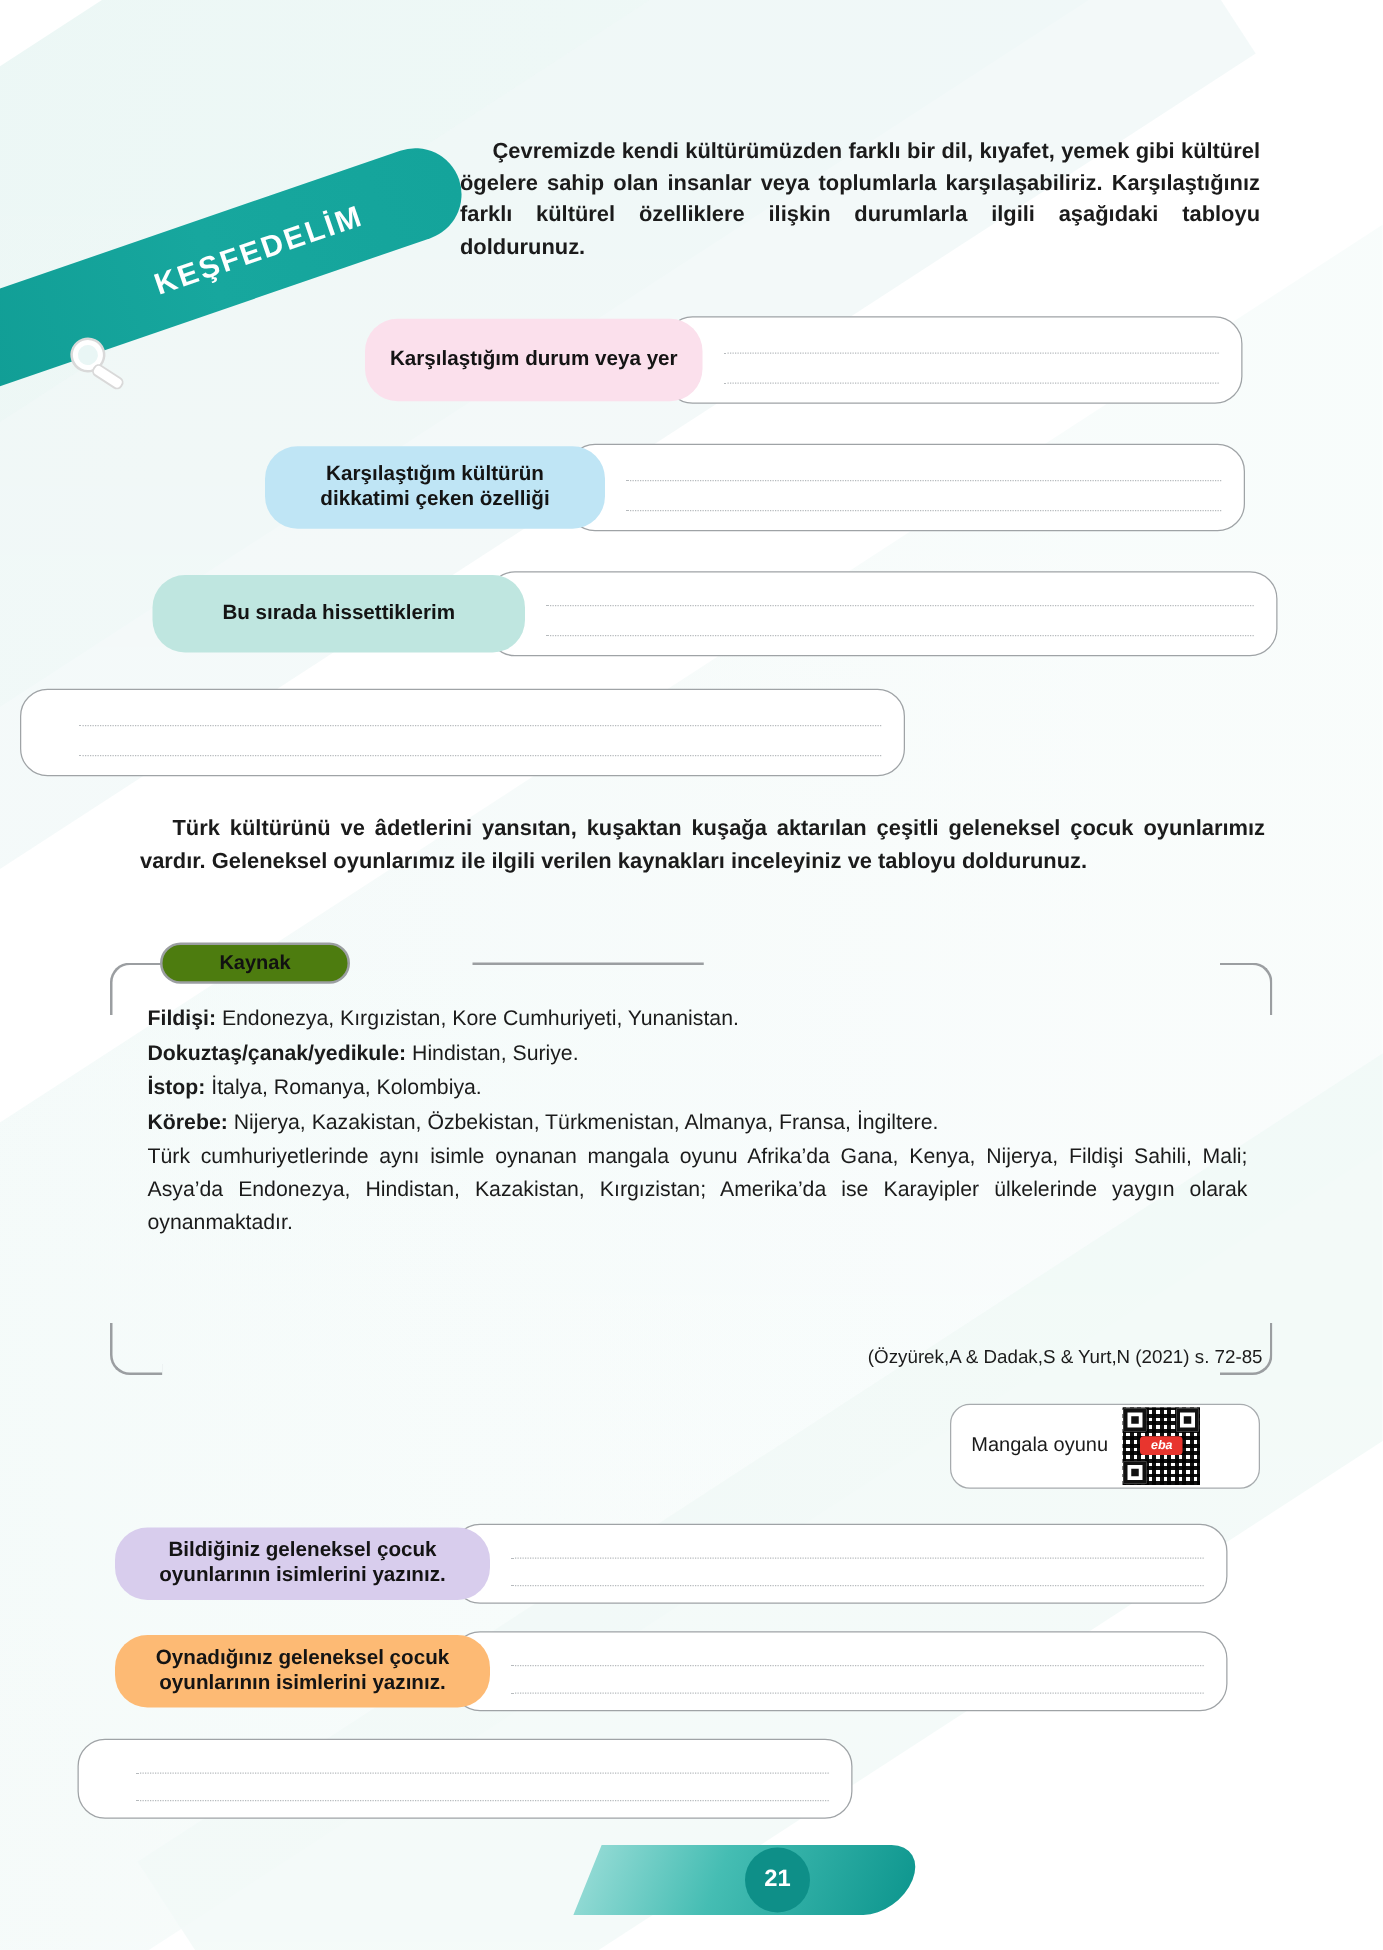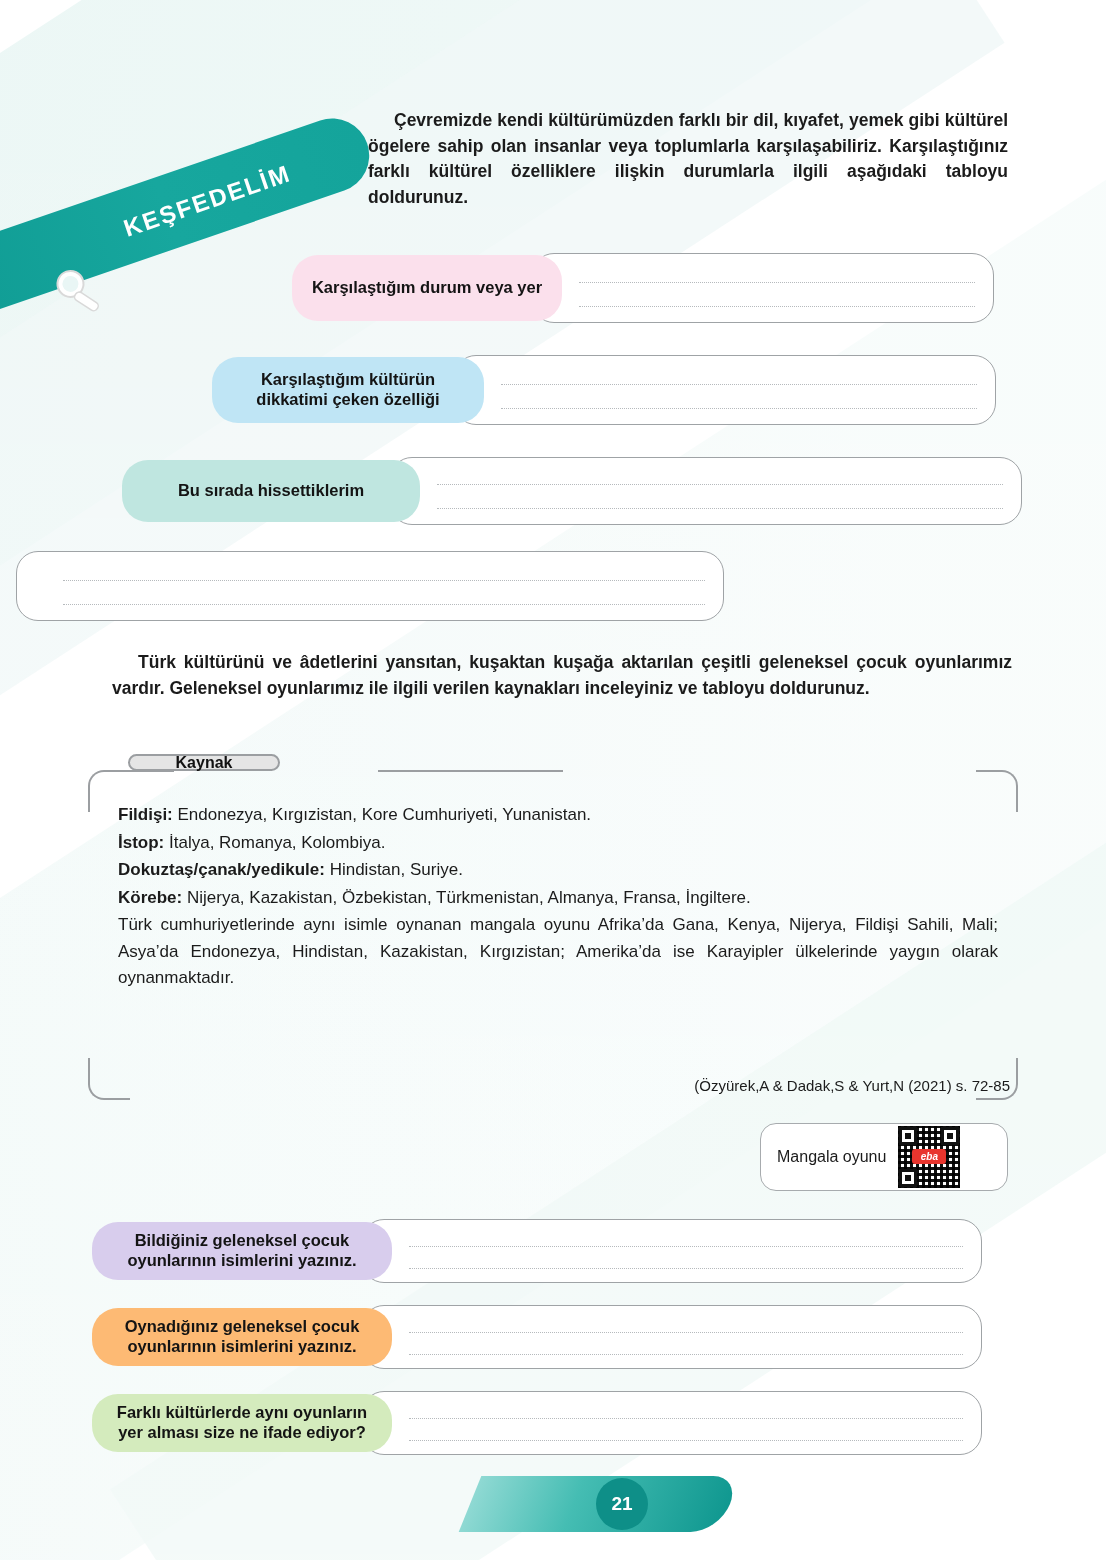--- a/index.html
+++ b/index.html
@@ -190,22 +190,22 @@
   .corner.br { right: 0; bottom: 0; border-left: none; border-top: none; border-radius: 0 0 16px 0; }
   .edge-top-left {
     position: absolute; left: 42px; top: 0; width: 44px; border-top: 2.2px solid #9b9ea1;
   }
   .edge-top-right {
     position: absolute; left: 290px; top: 0; width: 185px; border-top: 2.2px solid #9b9ea1;
   }
   .source-label {
     position: absolute;
     left: 40px; top: -16px;
-    width: 152px; height: 17px;
-    background: #e5e5e5;
+    width: 152px; height: 33px;
+    background: #4d7c0f;
     border: 2.2px solid #9b9ea1;
     border-radius: 17px;
     display: flex; align-items: center; justify-content: center;
     font-size: 16px; font-weight: bold; color: #111;
     z-index: 6;
   }
   .source-body {
     position: absolute;
     left: 30px; top: 32px;
     width: 880px;
@@ -349,22 +349,22 @@
   <div class="corner tl"></div>
   <div class="corner tr"></div>
   <div class="corner bl"></div>
   <div class="corner br"></div>
   <div class="edge-top-left"></div>
   <div class="edge-top-right"></div>
   <div class="source-label">Kaynak</div>
 
   <div class="source-body">
     <p><b>Fildişi:</b><span> Endonezya, Kırgızistan, Kore Cumhuriyeti, Yunanistan.</span></p>
+    <p><b>Dokuztaş/çanak/yedikule:</b><span> Hindistan, Suriye.</span></p>
     <p><b>İstop:</b><span> İtalya, Romanya, Kolombiya.</span></p>
-    <p><b>Dokuztaş/çanak/yedikule:</b><span> Hindistan, Suriye.</span></p>
     <p><b>Körebe:</b><span> Nijerya, Kazakistan, Özbekistan, Türkmenistan, Almanya, Fransa, İngiltere.</span></p>
     <p class="just">Türk cumhuriyetlerinde aynı isimle oynanan mangala oyunu Afrika’da Gana, Kenya, Nijerya, Fildişi Sahili, Mali; Asya’da Endonezya, Hindistan, Kazakistan, Kırgızistan; Amerika’da ise Karayipler ülkelerinde yaygın olarak oynanmaktadır.</p>
   </div>
   <div class="source-ref">(Özyürek,A &amp; Dadak,S &amp; Yurt,N (2021) s. 72-85</div>
 </div>
 
 <div class="qr-card">
   <div class="qr-label">Mangala oyunu</div>
   <div class="qr-code">
     <span class="qr-fin a">
@@ -390,21 +390,20 @@
 
 <div class="row" id="row-6">
   <div class="tag" style="background: #fdba74;">Oynadığınız geleneksel çocuk oyunlarının isimlerini yazınız.</div>
   <div class="answer-box">
     <div class="dots d1"></div>
     <div class="dots d2"></div>
   </div>
 </div>
 
 <div class="row" id="row-7">
-  <div class="tag" style="background: rgb(212, 235, 189);">Farklı kültürlerde aynı oyunların yer alması size ne ifade ediyor?</div>
   <div class="answer-box">
     <div class="dots d1"></div>
     <div class="dots d2"></div>
   </div>
 </div>
 
 <div class="footer-swoosh"></div>
 <div class="page-circle">21</div>
 
 </body></html>

